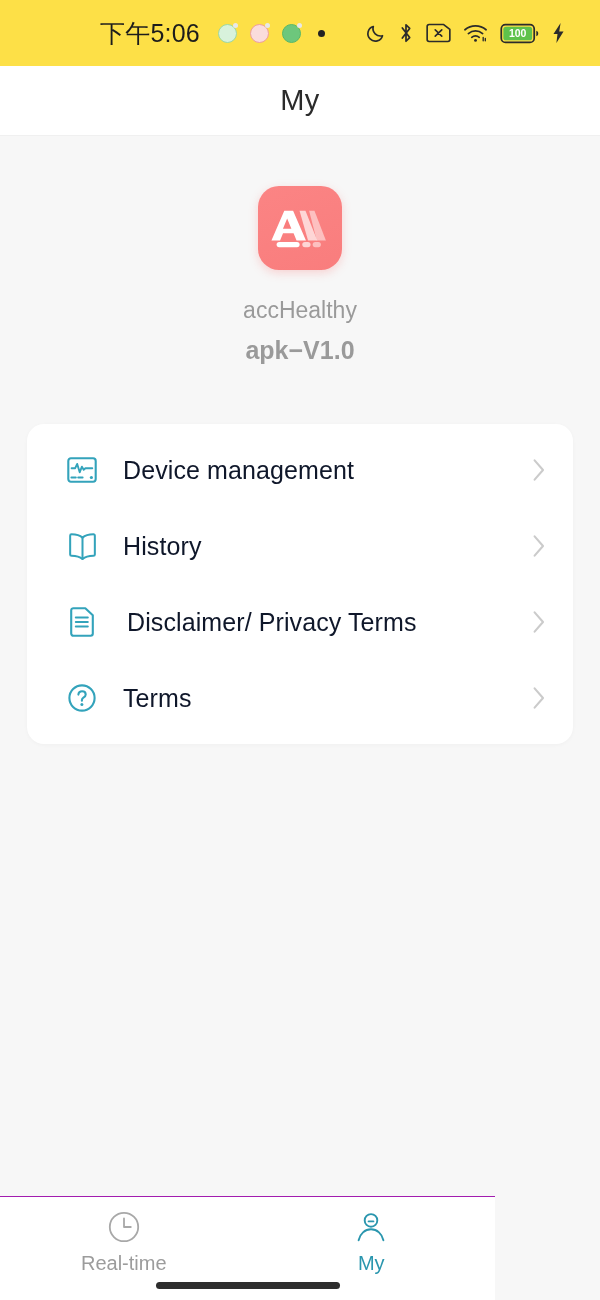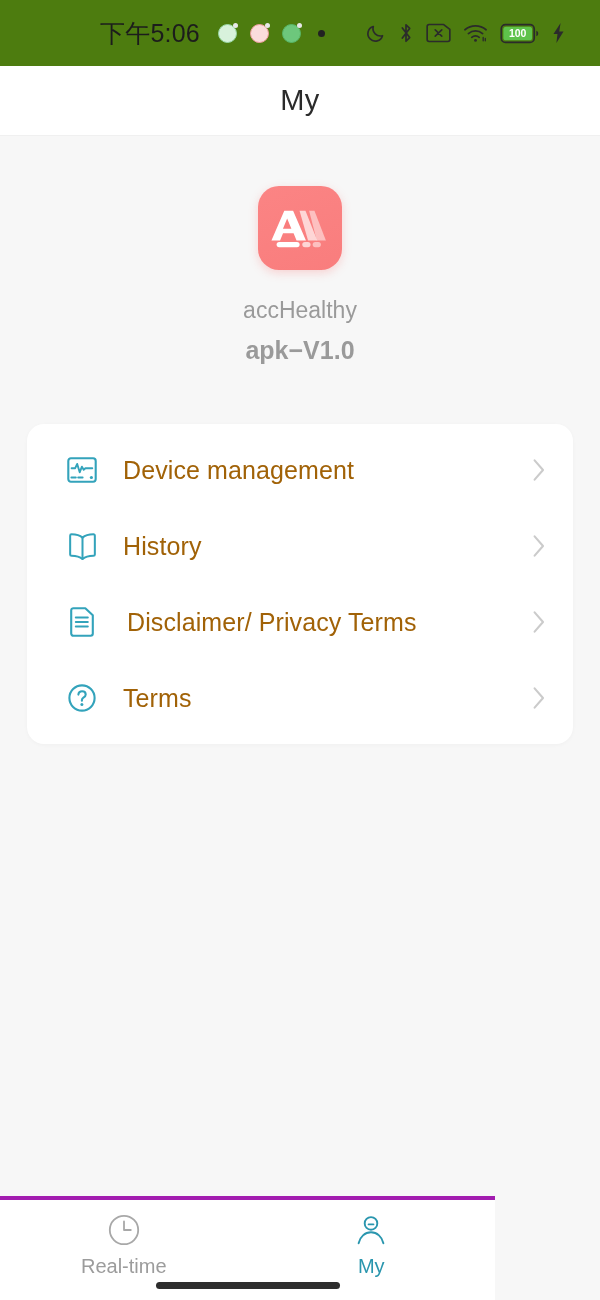--- a/index.html
+++ b/index.html
@@ -18,21 +18,21 @@
     overflow: hidden;
     background: #f7f7f7;
   }
 
   
   .status-bar {
     position: absolute;
     top: 0; left: 0;
     width: 600px;
     height: 66px;
-    background: #4d7c0f;
+    background: #fde047;
     display: flex;
     align-items: center;
     box-sizing: border-box;
     padding: 0 28px;
   }
   .sb-left {
     display: flex;
     align-items: center;
     gap: 0;
     margin-left: 72px;
@@ -165,21 +165,21 @@
     height: 34px;
     display: flex;
     align-items: center;
     justify-content: center;
     flex: 0 0 34px;
   }
   .menu-icon svg { display: block; }
   .menu-label {
     margin-left: 24px;
     font-size: 25px;
-    color: #a16207;
+    color: #0f172a;
     font-weight: 400;
     letter-spacing: 0.1px;
     flex: 1 1 auto;
     white-space: nowrap;
   }
   .menu-label.indent { margin-left: 28px; }
   .chev {
     flex: 0 0 auto;
     display: flex;
     align-items: center;
@@ -188,21 +188,21 @@
   }
 
   
   .bottom-nav {
     position: absolute;
     left: 0;
     bottom: 0;
     width: 495px;
     height: 104px;
     background: #ffffff;
-    border-top: 4px solid #a21caf;
+    border-top: 1px solid #a21caf;
     box-sizing: border-box;
     display: flex;
   }
   .nav-item {
     flex: 1 1 33.3333%;
     display: flex;
     flex-direction: column;
     align-items: center;
     justify-content: flex-start;
     padding-top: 13px;

